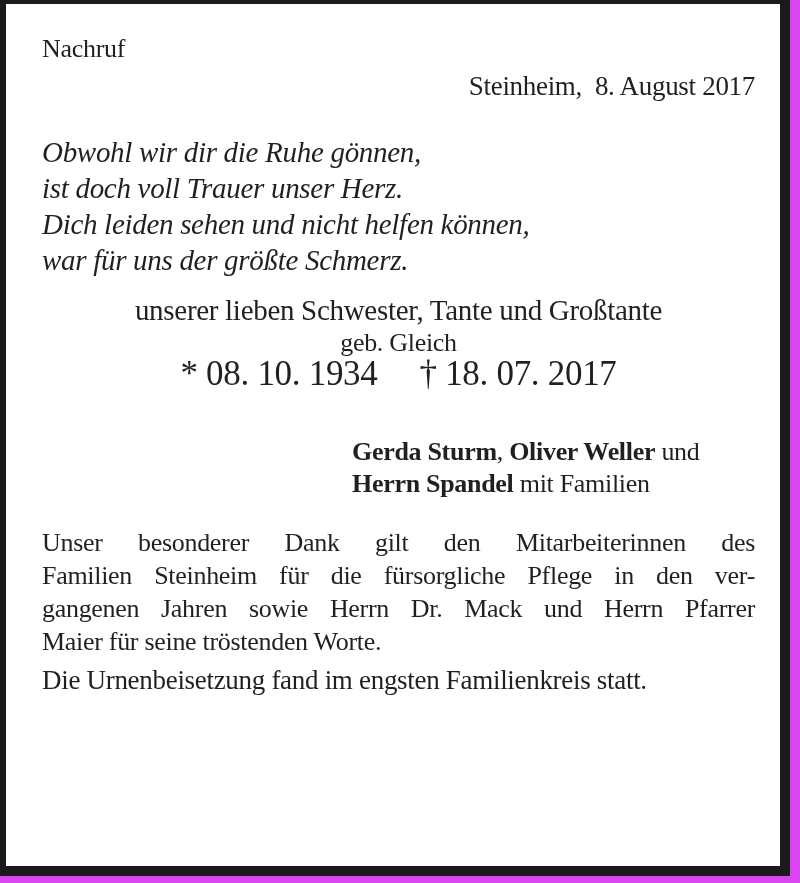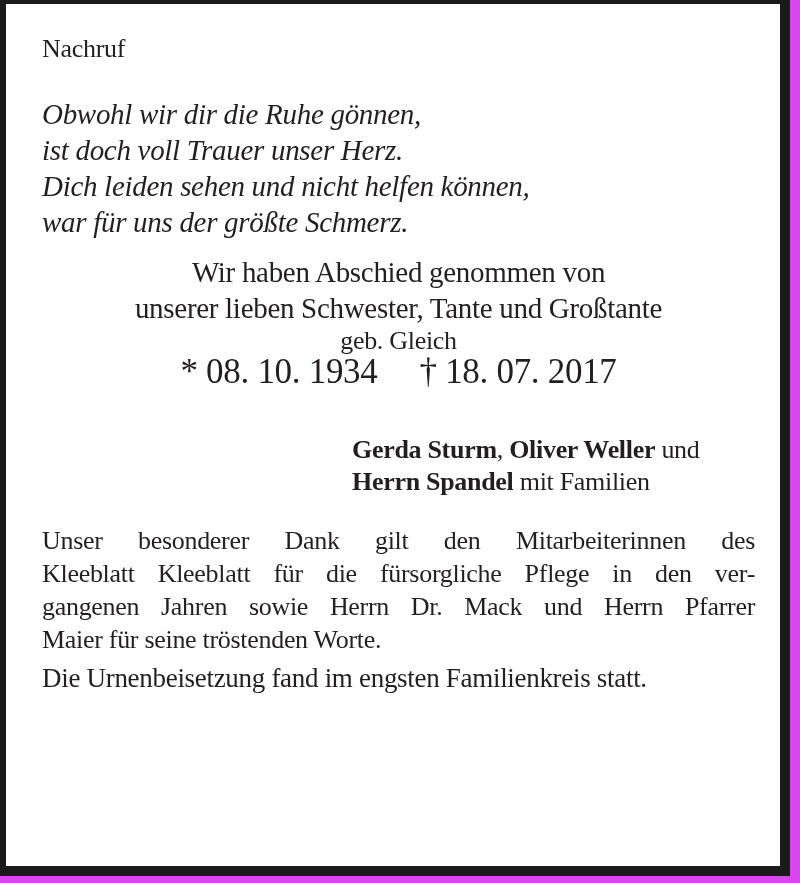--- a/index.html
+++ b/index.html
@@ -106,48 +106,48 @@
 </style>
 </head>
 <body>
 
 <div class="page">
   <div class="frame">
     <div class="content">
 
       <div class="header-label">Nachruf</div>
 
+      <div class="dateline">Steinheim,  8. August 2017</div>
 
       <div class="poem">
         <div>Obwohl wir dir die Ruhe gönnen,</div>
         <div>ist doch voll Trauer unser Herz.</div>
         <div>Dich leiden sehen und nicht helfen können,</div>
         <div>war für uns der größte Schmerz.</div>
       </div>
 
       <div class="announcement">
-        <div>Wir haben Abschied genommen von</div>
         <div>unserer lieben Schwester, Tante und Großtante</div>
       </div>
 
 
       <div class="maiden">geb. Gleich</div>
 
       <div class="dates">
         <span class="birth">* 08. 10. 1934</span><span class="death">† 18. 07. 2017</span>
       </div>
 
       <div class="mourners">
         <div><b>Gerda Sturm</b><span>, </span><b>Oliver Weller</b><span> und</span></div>
         <div><b>Herrn Spandel</b><span> mit Familien</span></div>
       </div>
 
       <div class="thanks">
         <div class="just">Unser besonderer Dank gilt den Mitarbeiterinnen des</div>
-        <div class="just">Kleeblatt Kleeblatt für die fürsorgliche Pflege in den ver-</div>
+        <div class="just">Familien Steinheim für die fürsorgliche Pflege in den ver-</div>
         <div class="just">gangenen Jahren sowie Herrn Dr. Mack und Herrn Pfarrer</div>
         <div>Maier für seine tröstenden Worte.</div>
       </div>
 
       <div class="closing">Die Urnenbeisetzung fand im engsten Familienkreis statt.</div>
 
     </div>
   </div>
 </div>
 

